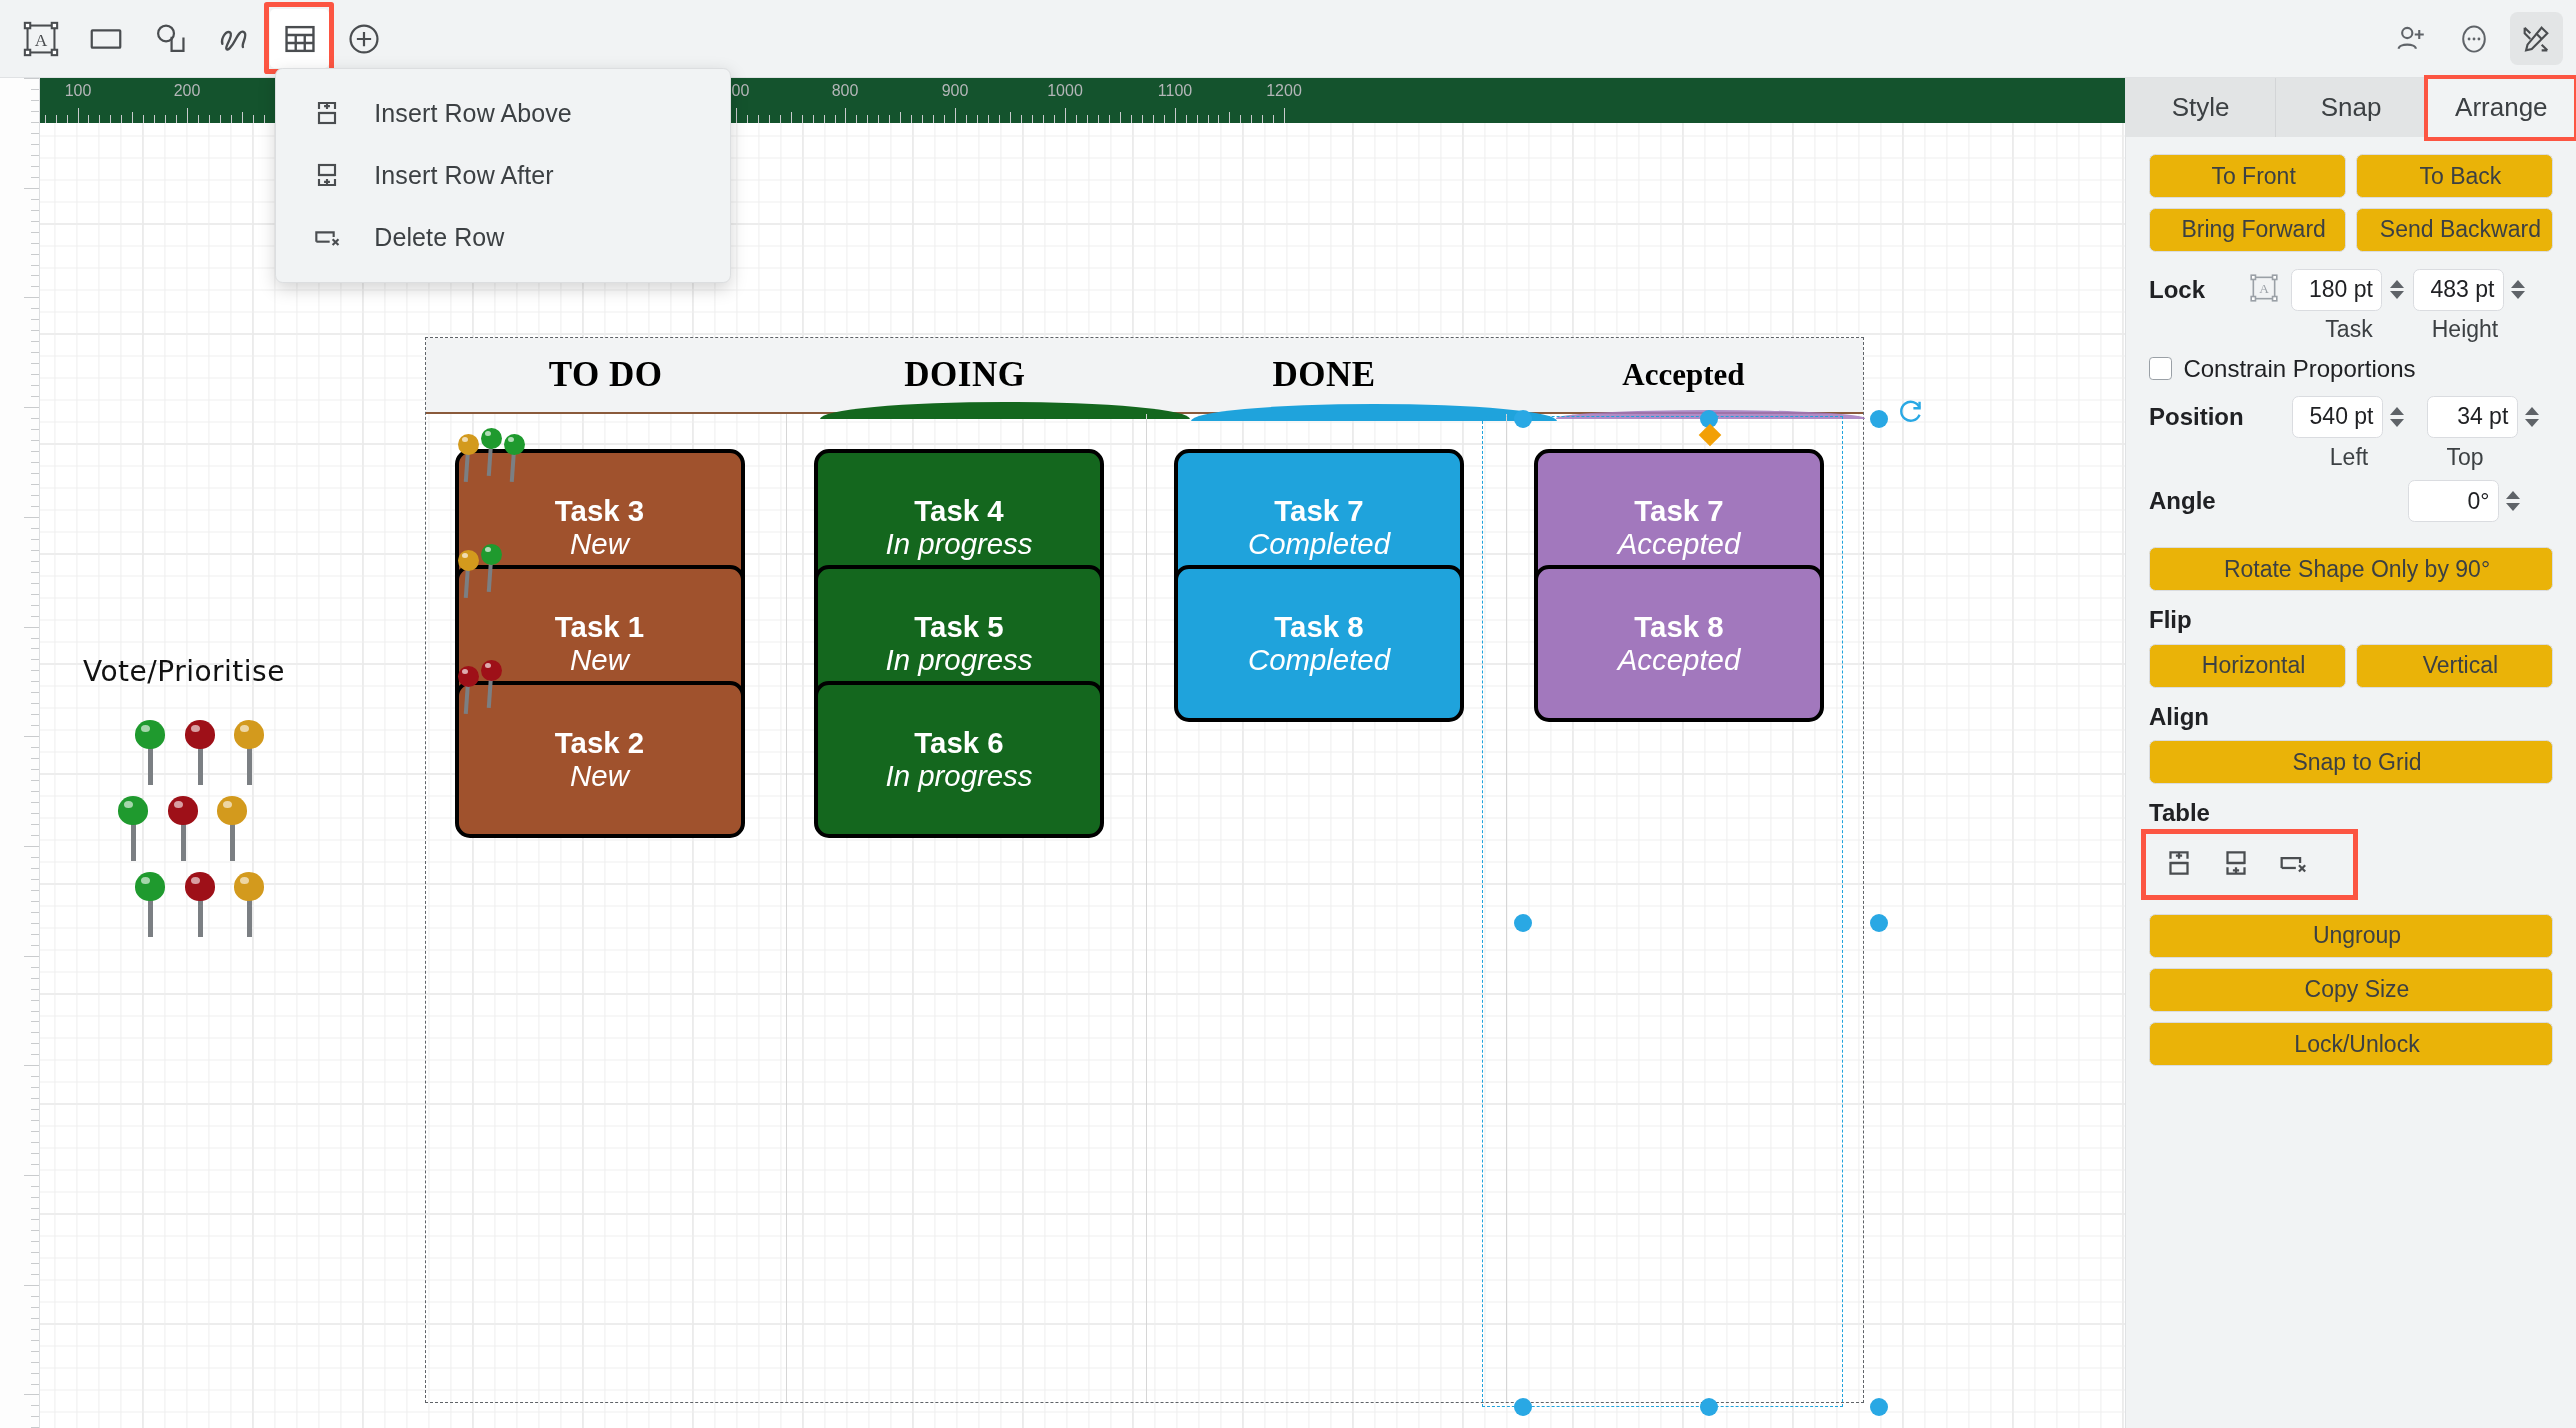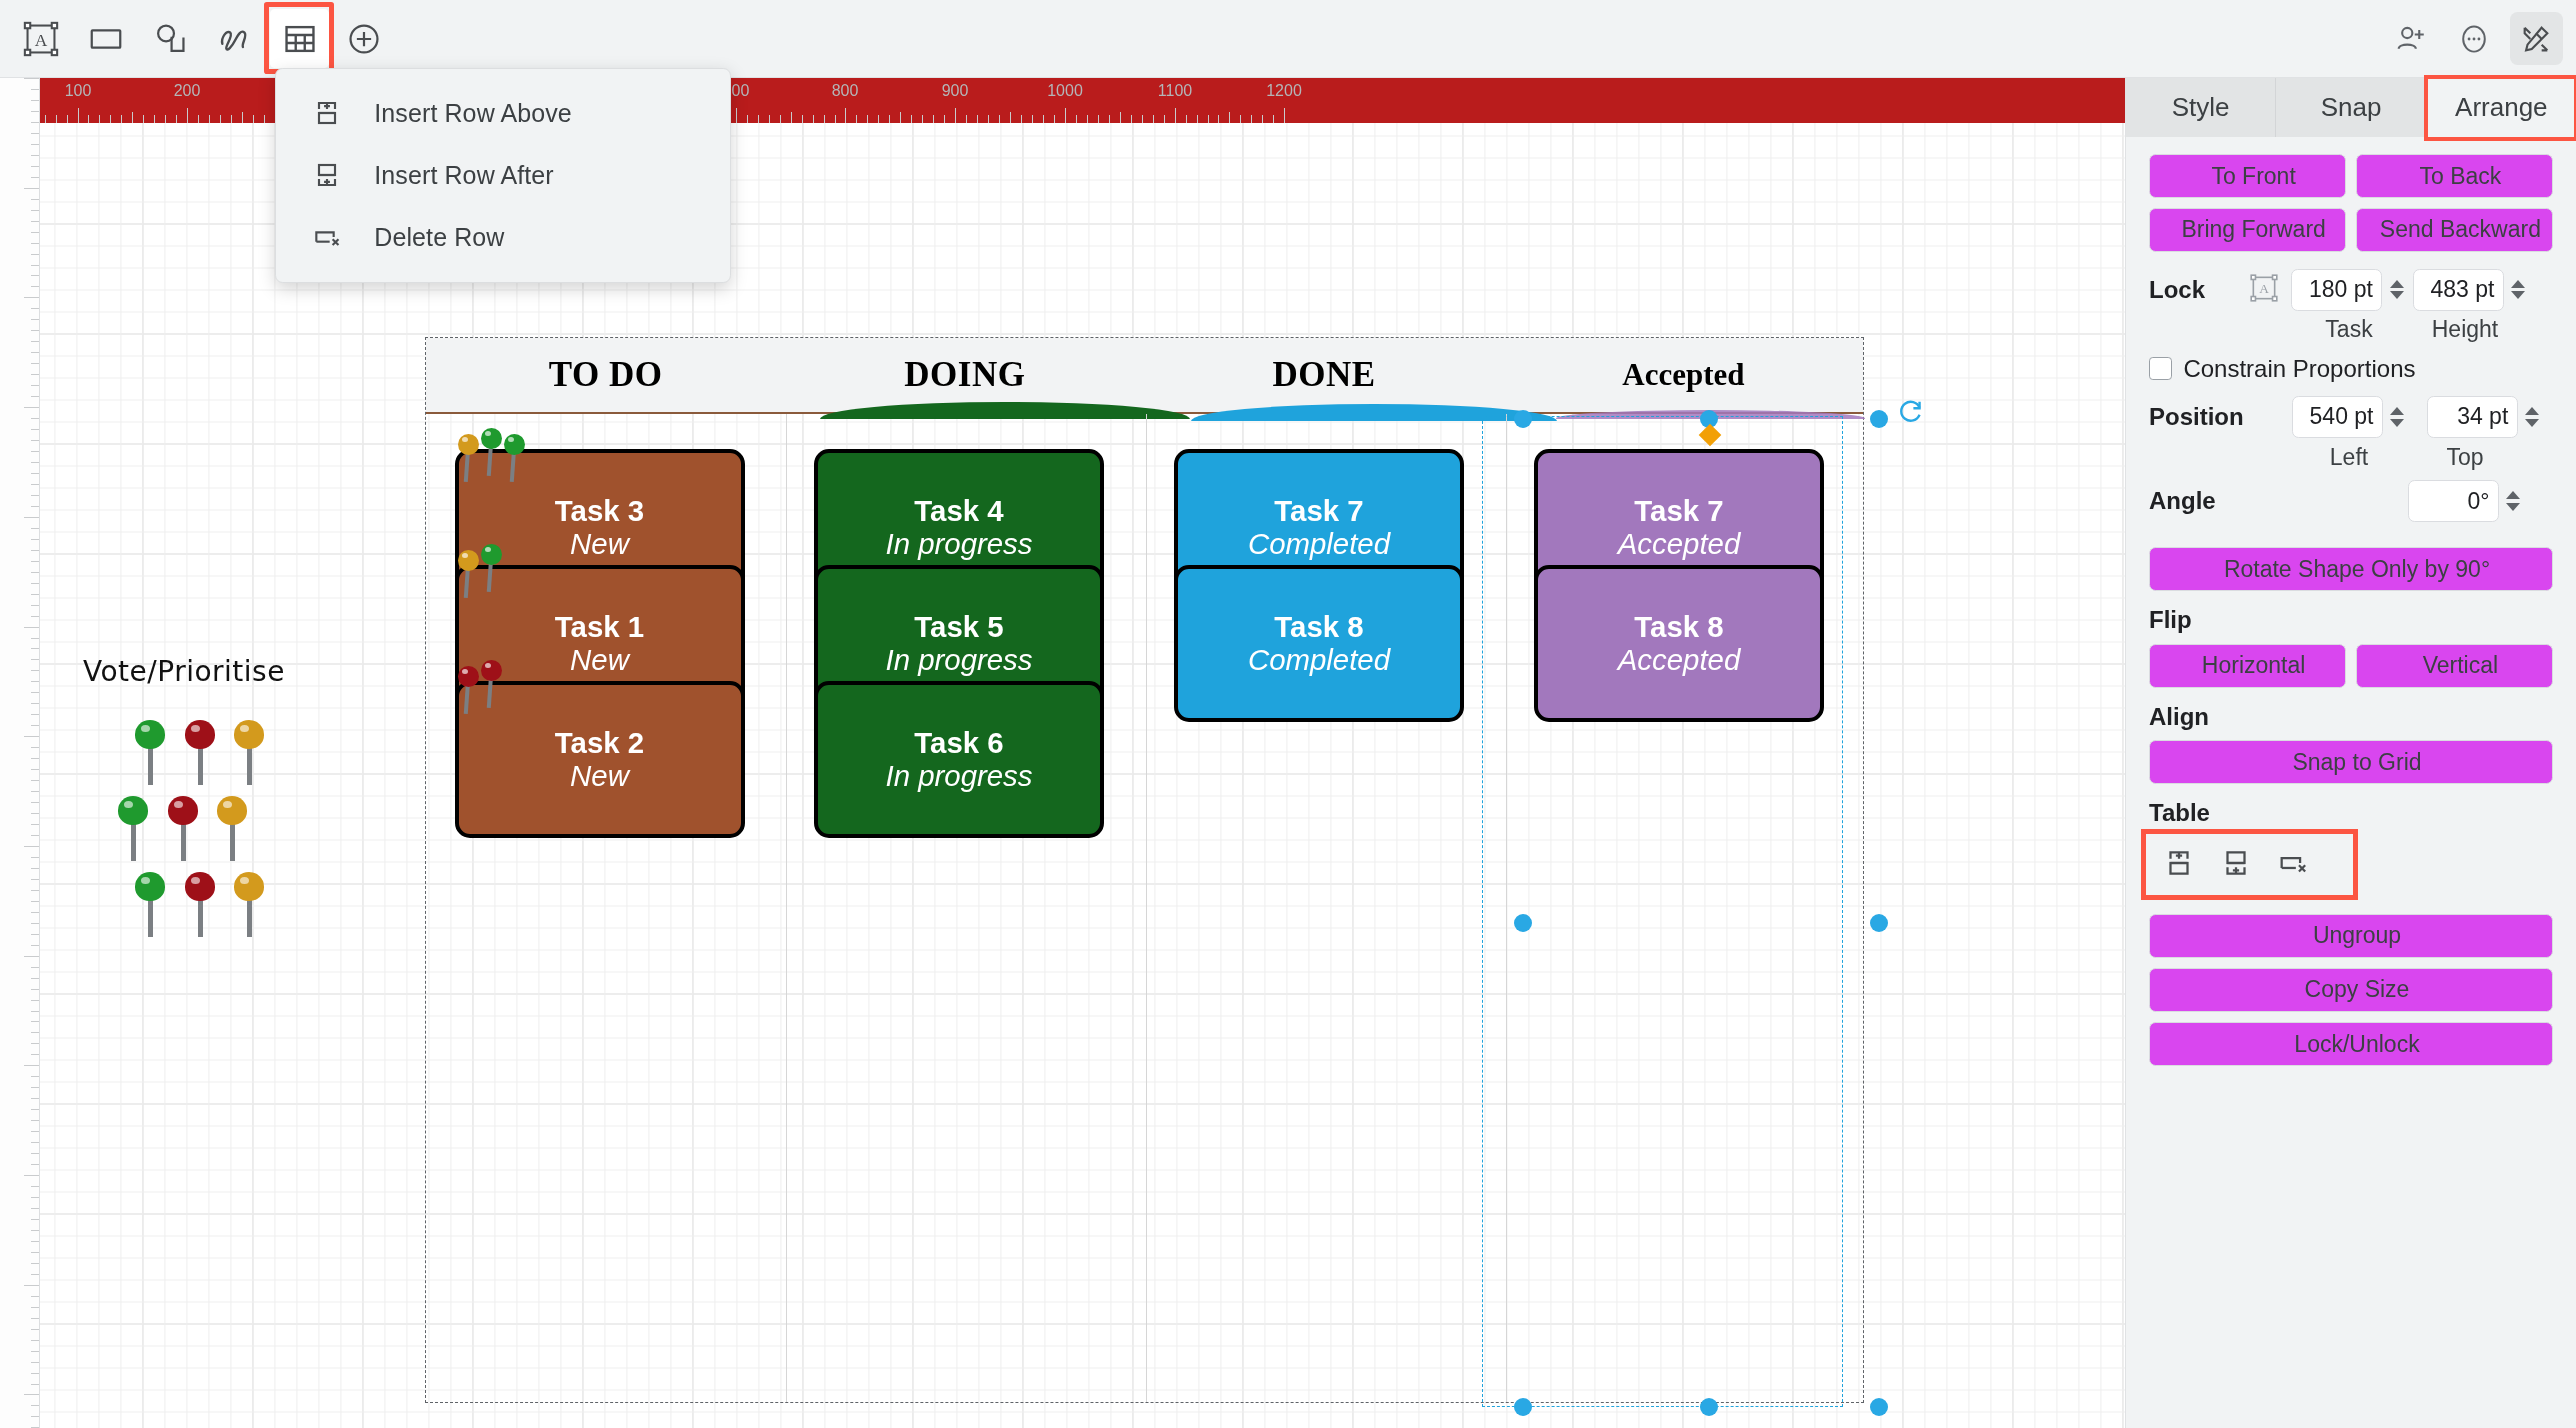--- a/index.html
+++ b/index.html
@@ -38,21 +38,21 @@
     box-shadow:0 5.7px 17px rgba(0,0,0,.17);
     padding:13.3px 0 13.3px 0; z-index:40;
   }
   .mi{ display:flex; align-items:center; height:62px; padding:0 17px; cursor:pointer; }
   .mi .mi-ic{ width:68px; display:flex; align-items:center; justify-content:center; }
   .mi .mi-lb{ font-size:25px; color:#3c4043; margin-left:13.3px; letter-spacing:0.1px;}
 
   
   #ruler-top{
     position:absolute; left:40px; top:78px; width:2085px; height:46px;
-    background:#b91c1c; border-bottom:0.9px solid #dcdee0; overflow:hidden;
+    background:#14532d; border-bottom:0.9px solid #dcdee0; overflow:hidden;
   }
   #ruler-left{
     position:absolute; left:0px; top:78px; width:40px; height:1351px;
     background:#fdfdfd; border-right:0.9px solid #dcdee0; overflow:hidden;
   }
   .rt-tick{ position:absolute; bottom:0; width:0.9px; background:#c9cbcd; }
   .rt-lbl{ position:absolute; top:3.8px; font-size:16px; color:#b4b6b8; transform:translateX(-50%); }
   .rl-tick{ position:absolute; right:0; height:0.9px; background:#c9cbcd; }
 
   
@@ -158,21 +158,21 @@
     border-right:0.9px solid #d3d5d7; position:relative;
   }
   .tab:last-child{ border-right:none; }
   .tab.active{ background:#f1f3f4; }
   .tab-hl{
     position:absolute; left:-2.8px; top:-2.8px; right:-1.9px; bottom:-3.8px;
     border:4.7px solid #fc5542; pointer-events:none;
   }
   .panel-body{ padding:17px 23px 0 23px; }
   .btn{
-    border:0.9px solid #dadce0; background:#d946ef; border-radius:6.6px;
+    border:0.9px solid #dadce0; background:#eab308; border-radius:6.6px;
     height:44px; display:flex; align-items:center; justify-content:center;
     font-size:23px; color:#3c4043; cursor:pointer;padding-left:12px;
   }
   .row2{ display:flex; gap:9.5px; margin-bottom:9.5px; }
   .row2 .btn{ flex:1; }
   .btn.full{ width:100%; margin-bottom:10.4px; }
   .sec-label{ font-size:24px; font-weight:bold; color:#202124; margin:15px 0 9.5px 0; }
   .fieldrow{ display:flex; align-items:center; margin-bottom:5.7px; }
   .fieldrow .lbl{ font-size:24px; font-weight:bold; color:#202124; width:99px; }
   .numbox{

